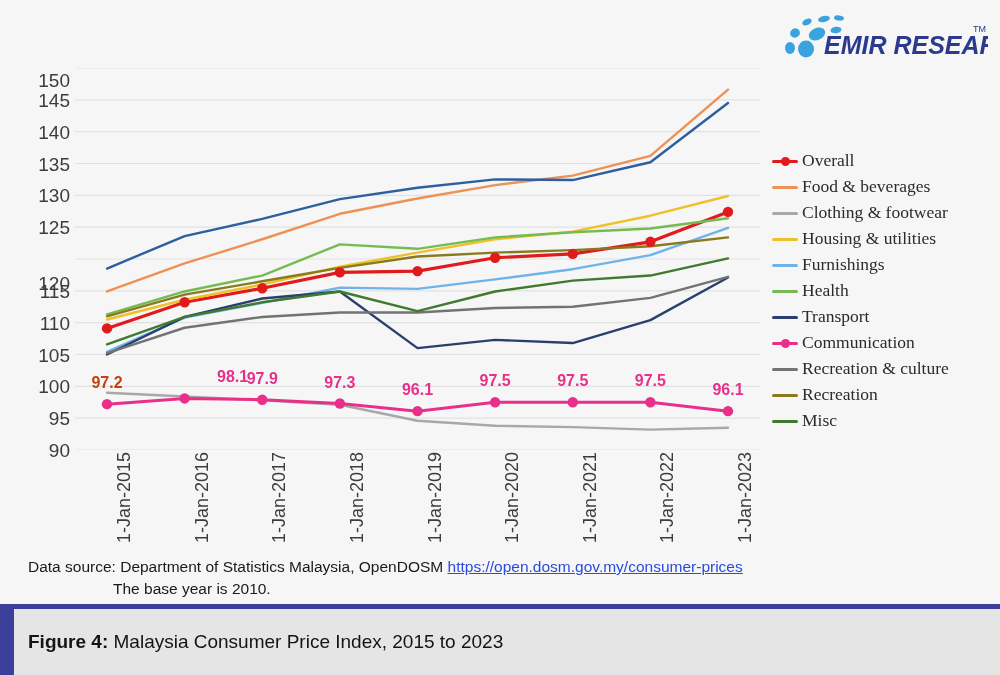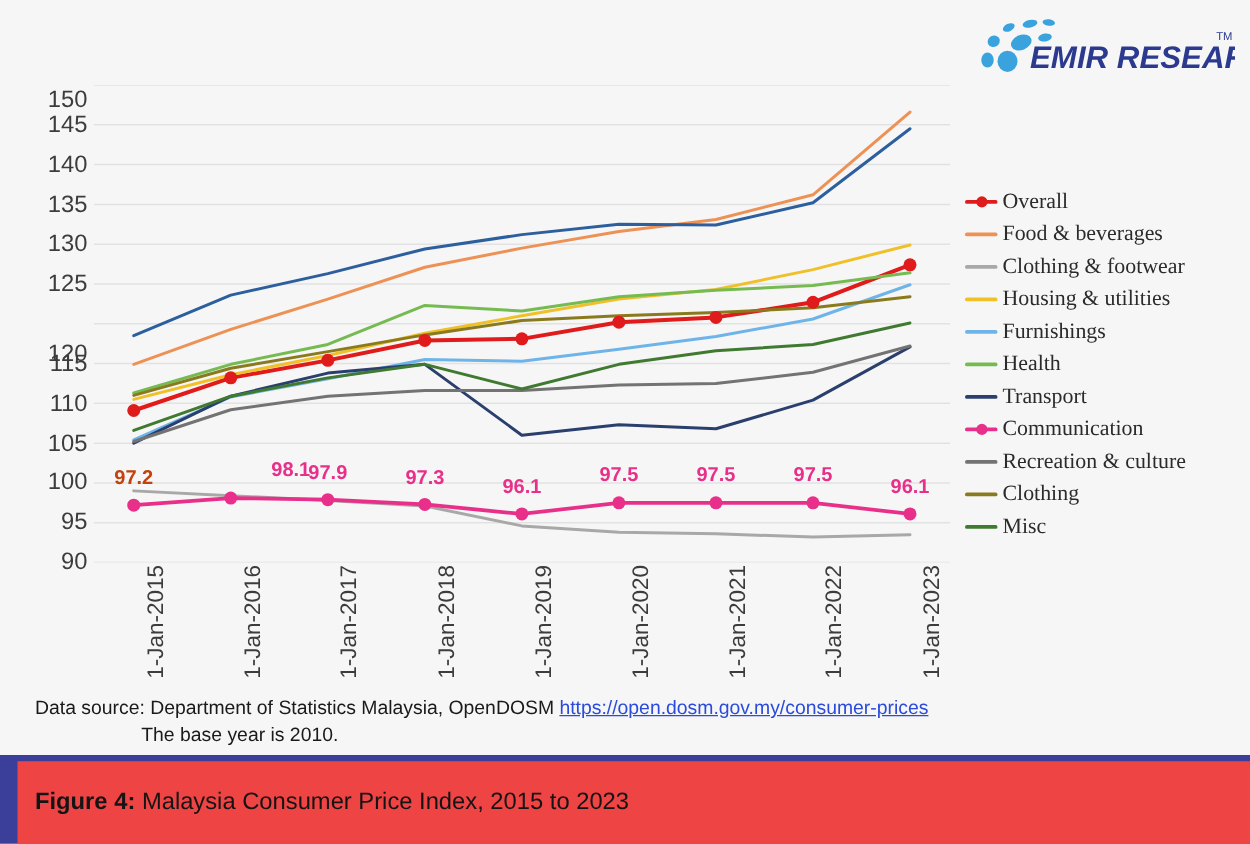--- a/index.html
+++ b/index.html
@@ -166,21 +166,21 @@
     height: 71px;
     background: #3b3f99;
     box-sizing: border-box;
   }
   #caption-inner {
     position: absolute;
     left: 14px;
     top: 5px;
     right: 0;
     bottom: 0;
-    background: #ef4444;
+    background: #e5e5e5;
     display: flex;
     align-items: center;
     padding-left: 14px;
   }
   #caption-text {
     font-size: 19px;
     color: #141414;
   }
   #caption-text b { font-weight: bold; }
 </style>
@@ -354,21 +354,21 @@
       <div class="legend-row">
         <span class="legend-swatch">
           <span class="ln" style="background: rgb(115, 115, 115);"></span>
         </span>
         <span class="legend-label">Recreation &amp; culture</span>
       </div>
       <div class="legend-row">
         <span class="legend-swatch">
           <span class="ln" style="background: rgb(138, 122, 30);"></span>
         </span>
-        <span class="legend-label">Clothing</span>
+        <span class="legend-label">Recreation</span>
       </div>
       <div class="legend-row">
         <span class="legend-swatch">
           <span class="ln" style="background: rgb(63, 122, 48);"></span>
         </span>
         <span class="legend-label">Misc</span>
       </div>
     </div>
 
   <div id="source-note">

